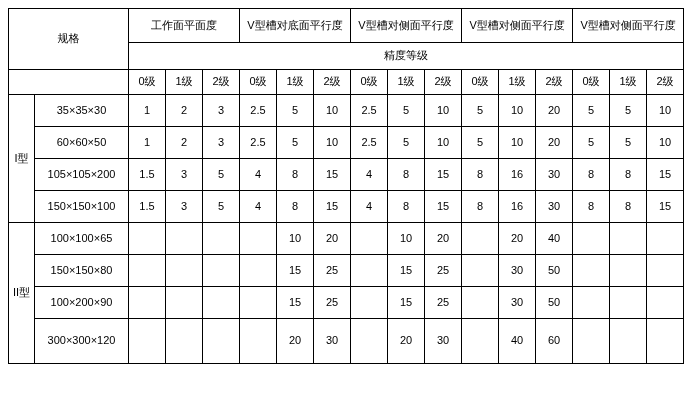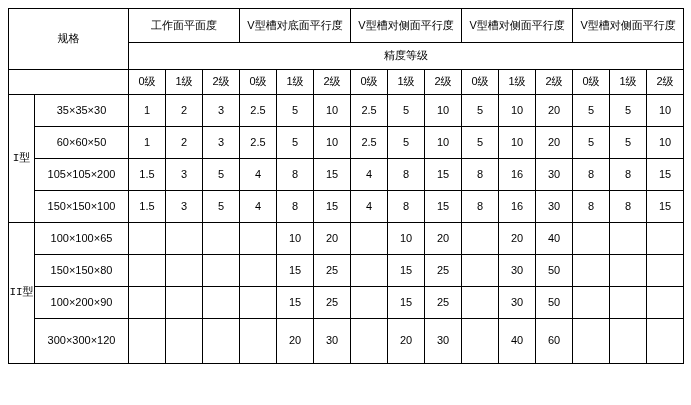--- a/index.html
+++ b/index.html
@@ -60,21 +60,20 @@
     width: 37px;
   }
   .data-row td {
     height: 31px;
   }
   .tall-row td {
     height: 44px;
   }
   .type-cell {
     font-size: 11px;
-    font-family: Liberation Mono, monospace;
   }
   .spec-label {
     font-size: 12px;
   }
   .name-cell {
     font-size: 11px;
   }
 </style>
 </head>
 <body>

